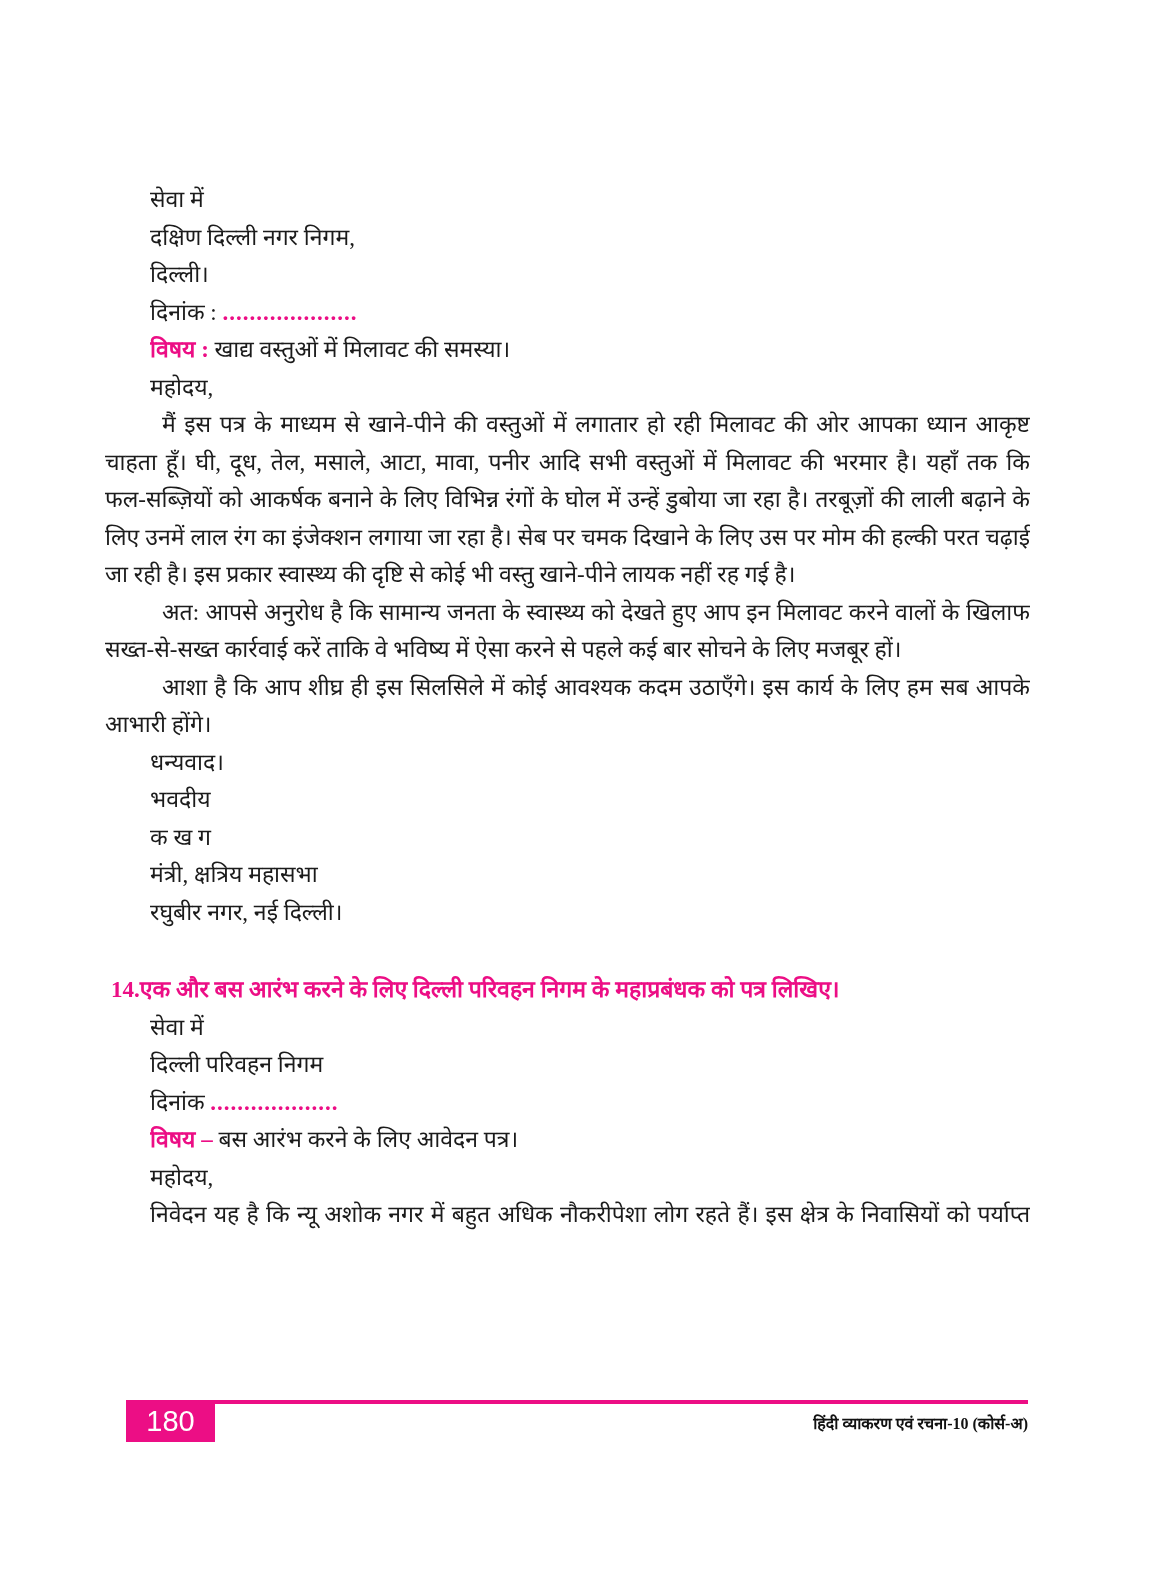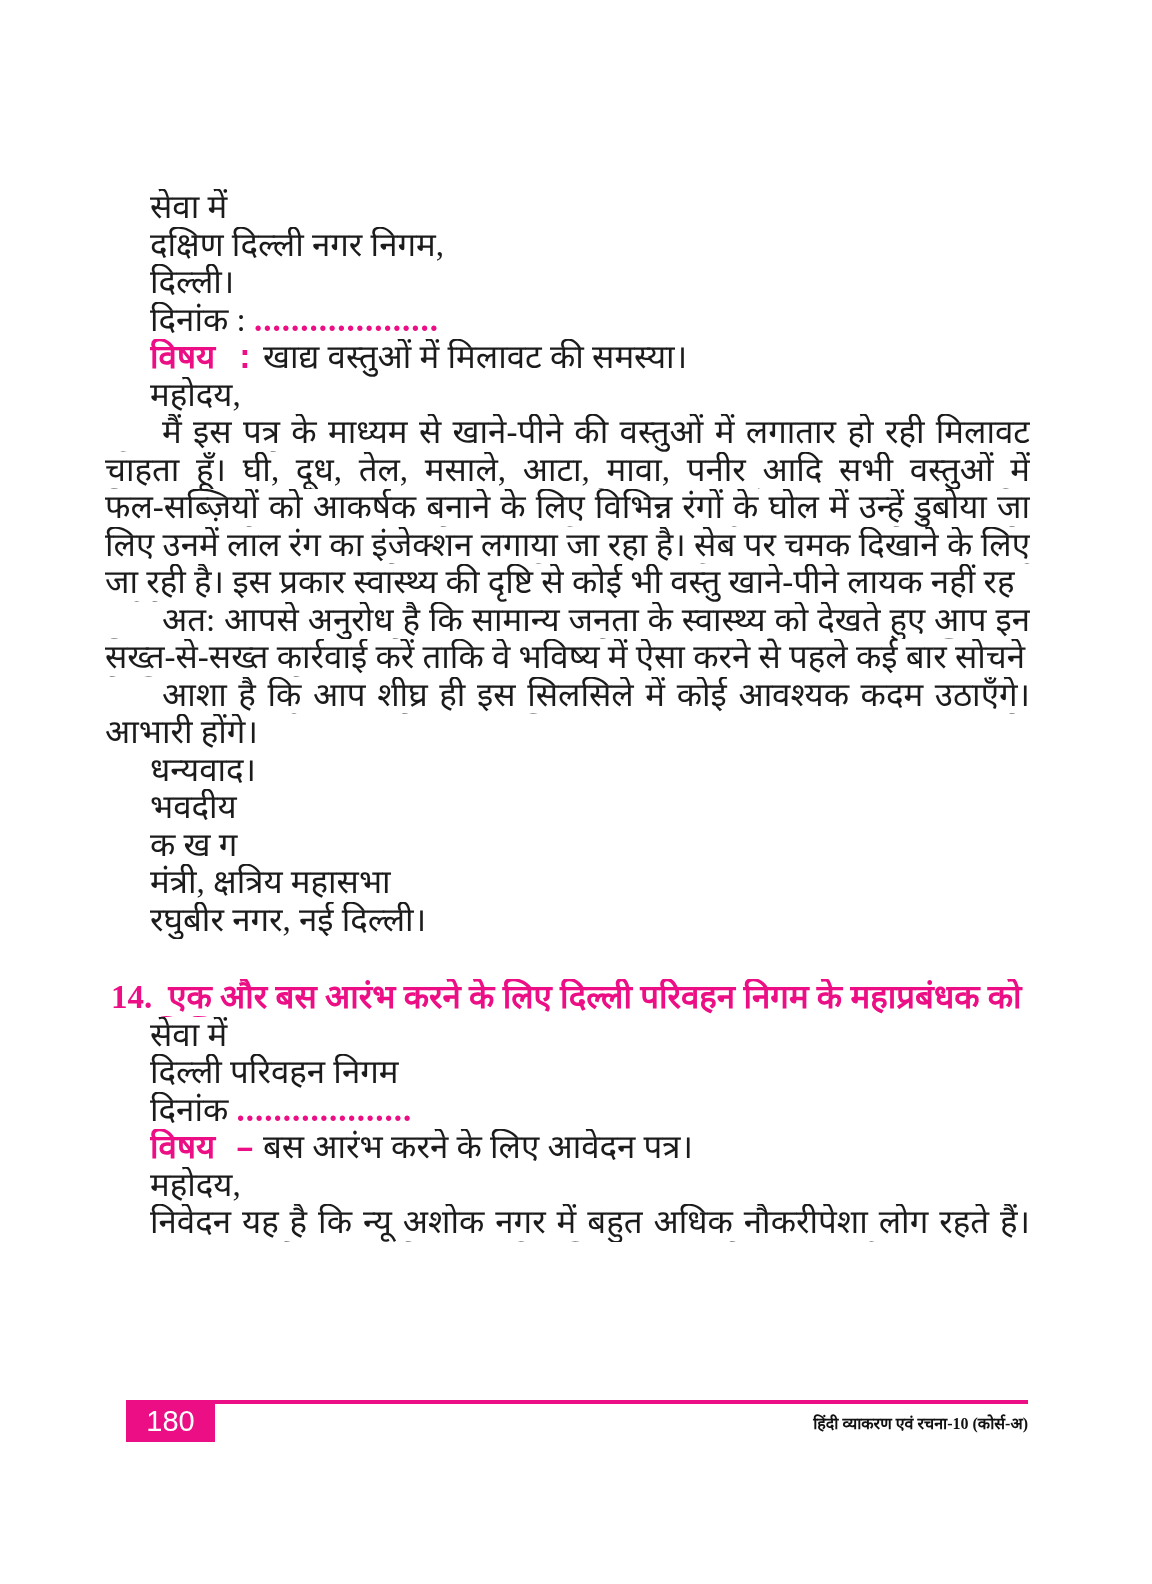--- a/index.html
+++ b/index.html
@@ -6,37 +6,37 @@
   .page{
     position:relative;
     width:1152px;height:1584px;
     background:#ffffff;
     font-family:"Liberation Serif","DejaVu Serif",serif;
     color:#1b1b1b;
     overflow:hidden;
   }
   .content{
     position:absolute;
-    left:105px;top:189px;width:925px;
-    font-size:33px;
+    left:105px;top:181px;width:925px;
+    font-size:23px;
     line-height:37.5px;
   }
   .line{height:37.5px;overflow:hidden;}
   .hdr{margin-left:45px;}
   .ind{text-indent:57px;}
   .fill{text-align:justify;text-align-last:justify;}
   .pink{color:#ec0e85;}
-  .bold{font-weight:bold;font-family:Liberation Mono, monospace;}
+  .bold{font-weight:bold;}
   .dots{color:#ec0e85;font-weight:bold;letter-spacing:1px;}
   .q-heading{
     color:#ec0e85;font-weight:bold;
     margin-left:6px;margin-top:40px;
     height:37.5px;overflow:hidden;
   }
-  .q-heading .q-num{margin-right:16px;}
+  .q-heading .q-num{margin-right:0;}
   
   .footer-rule{
     position:absolute;left:215px;top:1400px;
     width:813px;height:4px;background:#ec0e85;
   }
   .page-badge{
     position:absolute;left:126px;top:1400px;
     width:89px;height:42px;background:#ec0e85;
     color:#ffffff;
     font-family:"Liberation Sans","DejaVu Sans",sans-serif;

